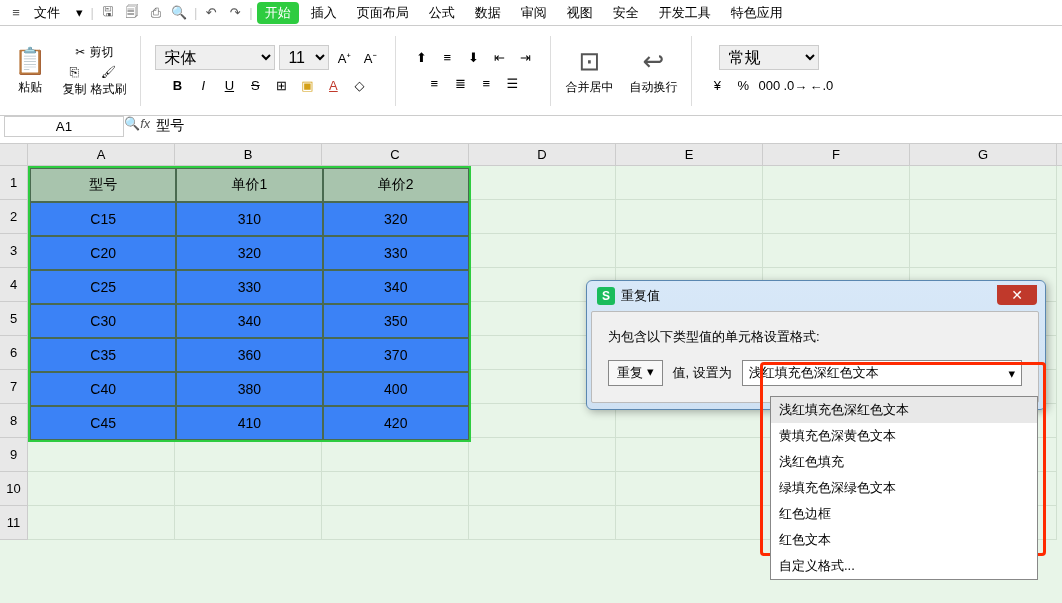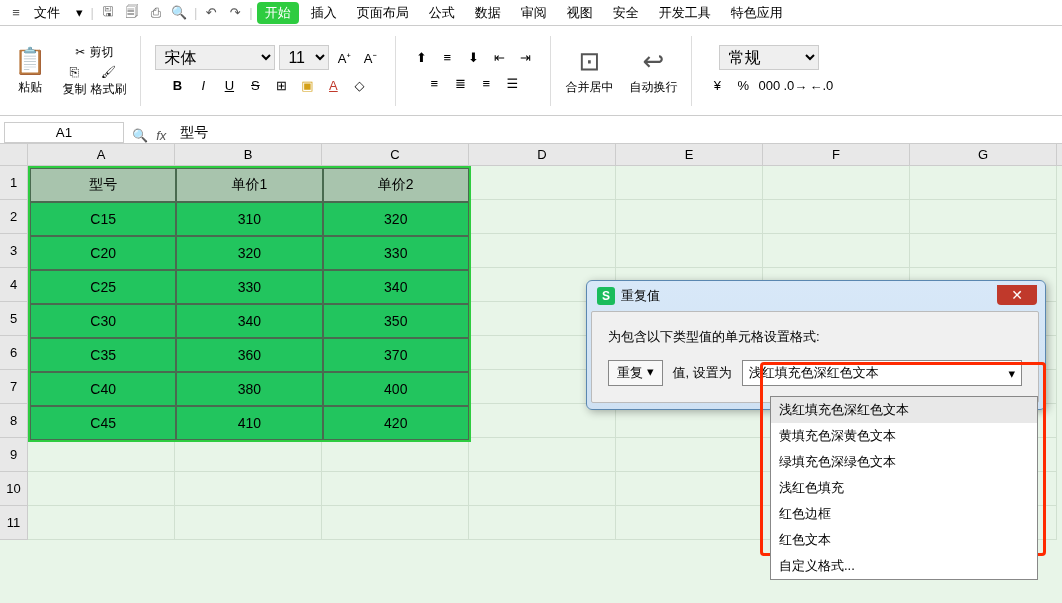--- a/index.html
+++ b/index.html
@@ -17,41 +17,41 @@
   .ribbon { background: #fff; height: 90px; display: flex; align-items: center; padding: 4px 8px; border-bottom: 1px solid #ccc; gap: 4px; font-size: 12px; }
   .ribbon-group { display: flex; flex-direction: column; align-items: center; gap: 4px; padding: 0 6px; height: 80px; justify-content: center; }
   .divider { width: 1px; height: 70px; background: #ddd; margin: 0 4px; }
   .big-btn { display: flex; flex-direction: column; align-items: center; cursor: pointer; gap: 2px; font-size: 12px; }
   .big-icon { font-size: 26px; color: #555; }
   .small-row { display: flex; gap: 4px; align-items: center; }
   .ribbon select, .ribbon input { font-size: 16px; border: 1px solid #ccc; padding: 2px 4px; }
   .fmt-btn { width: 22px; height: 22px; border: 1px solid transparent; display: inline-flex; align-items: center; justify-content: center; cursor: pointer; font-size: 13px; }
 
   
-  .formula-bar { background: #fff; height: 28px; display: flex; align-items: flex-end; border-bottom: 1px solid #ccc; font-size: 13px; gap: 8px; padding: 0 4px;}
+  .formula-bar { background: #fff; height: 28px; display: flex; align-items: flex-start; border-bottom: 1px solid #ccc; font-size: 13px; padding: 0 4px;}
   .name-box { width: 120px; border: 1px solid #ccc; text-align: center; padding: 2px; background: #fff; }
   .fx-icon { cursor: pointer; color: #555; }
   .formula-input { flex: 1; border: none; padding: 2px 6px; font-size: 14px; }
 
   
   .sheet { position: relative; }
   .col-headers { display: flex; background: #e8e8e8; height: 22px; border-bottom: 1px solid #ccc; }
   .corner { width: 28px; border-right: 1px solid #ccc; background: #e8e8e8; }
   .col-h { width: 147px; text-align: center; border-right: 1px solid #ccc; font-size: 13px; line-height: 22px; cursor: pointer; }
   .rows { display: flex; }
   .row-headers { display: flex; flex-direction: column; width: 28px; background: #e8e8e8; }
   .row-h { height: 34px; text-align: center; border-bottom: 1px solid #ccc; border-right: 1px solid #ccc; font-size: 13px; line-height: 34px; cursor: pointer; }
   .cells { position: relative; flex: 1; }
   .cell-row { display: flex; height: 34px; }
   .cell { width: 147px; height: 34px; border-right: 1px solid #d0e0d0; border-bottom: 1px solid #d0e0d0; background: #e8f5e8; font-size: 14px; display: flex; align-items: center; justify-content: center; }
 
   
   .dark-table { position: absolute; left: 28px; top: 22px; border: 2px solid #2ecc40; }
   .dark-table .drow { display: flex; }
-  .dark-table .dcell { width: 146.3px; height: 34px; background: #22c55e; border: 1px solid #4a6a50; color: #000; font-size: 14px; display: flex; align-items: center; justify-content: center; }
+  .dark-table .dcell { width: 146.3px; height: 34px; background: #3b82f6; border: 1px solid #4a6a50; color: #000; font-size: 14px; display: flex; align-items: center; justify-content: center; }
   .dark-table .dcell.header { background: #a8c4ad; font-weight: normal; }
 
   
   .dialog { position: absolute; left: 586px; top: 280px; width: 460px; background: linear-gradient(#d8e8f8, #cfe1f3); border: 1px solid #5a87b0; border-radius: 6px; box-shadow: 2px 2px 8px rgba(0,0,0,0.3); font-size: 13px; }
   .dialog-title { display: flex; align-items: center; gap: 6px; padding: 6px 10px; color: #000; }
   .dialog-title .logo { width: 18px; height: 18px; background: #1abc5c; border-radius: 3px; color: #fff; display: flex; align-items: center; justify-content: center; font-size: 12px; font-weight: bold; }
   .dialog-close { position: absolute; right: 8px; top: 4px; width: 40px; height: 20px; background: #c0392b; color: #fff; border-radius: 0 0 4px 4px; display: flex; align-items: center; justify-content: center; cursor: pointer; font-size: 14px; }
   .dialog-body { background: #f0f0f0; margin: 0 6px 6px 4px; padding: 16px; border: 1px solid #bbb; border-radius: 2px;}
   .dialog-row { display: flex; align-items: center; gap: 10px; margin-top: 14px; }
   .dropdown-btn { border: 1px solid #888; padding: 3px 8px; background: #f8f8f8; cursor: pointer; display: inline-flex; align-items: flex-start; gap: 4px; }
@@ -389,20 +389,20 @@
           <span>▾</span>
         </div>
       </div>
     </div>
   </div>
 </div>
 
 <div class="combo-list">
   <div class="combo-item selected">浅红填充色深红色文本</div>
   <div class="combo-item">黄填充色深黄色文本</div>
+  <div class="combo-item">浅红色填充</div>
   <div class="combo-item">绿填充色深绿色文本</div>
-  <div class="combo-item">浅红色填充</div>
   <div class="combo-item">红色边框</div>
   <div class="combo-item">红色文本</div>
   <div class="combo-item">自定义格式...</div>
 </div>
 
 <div class="red-box"></div>
 
 </body></html>

